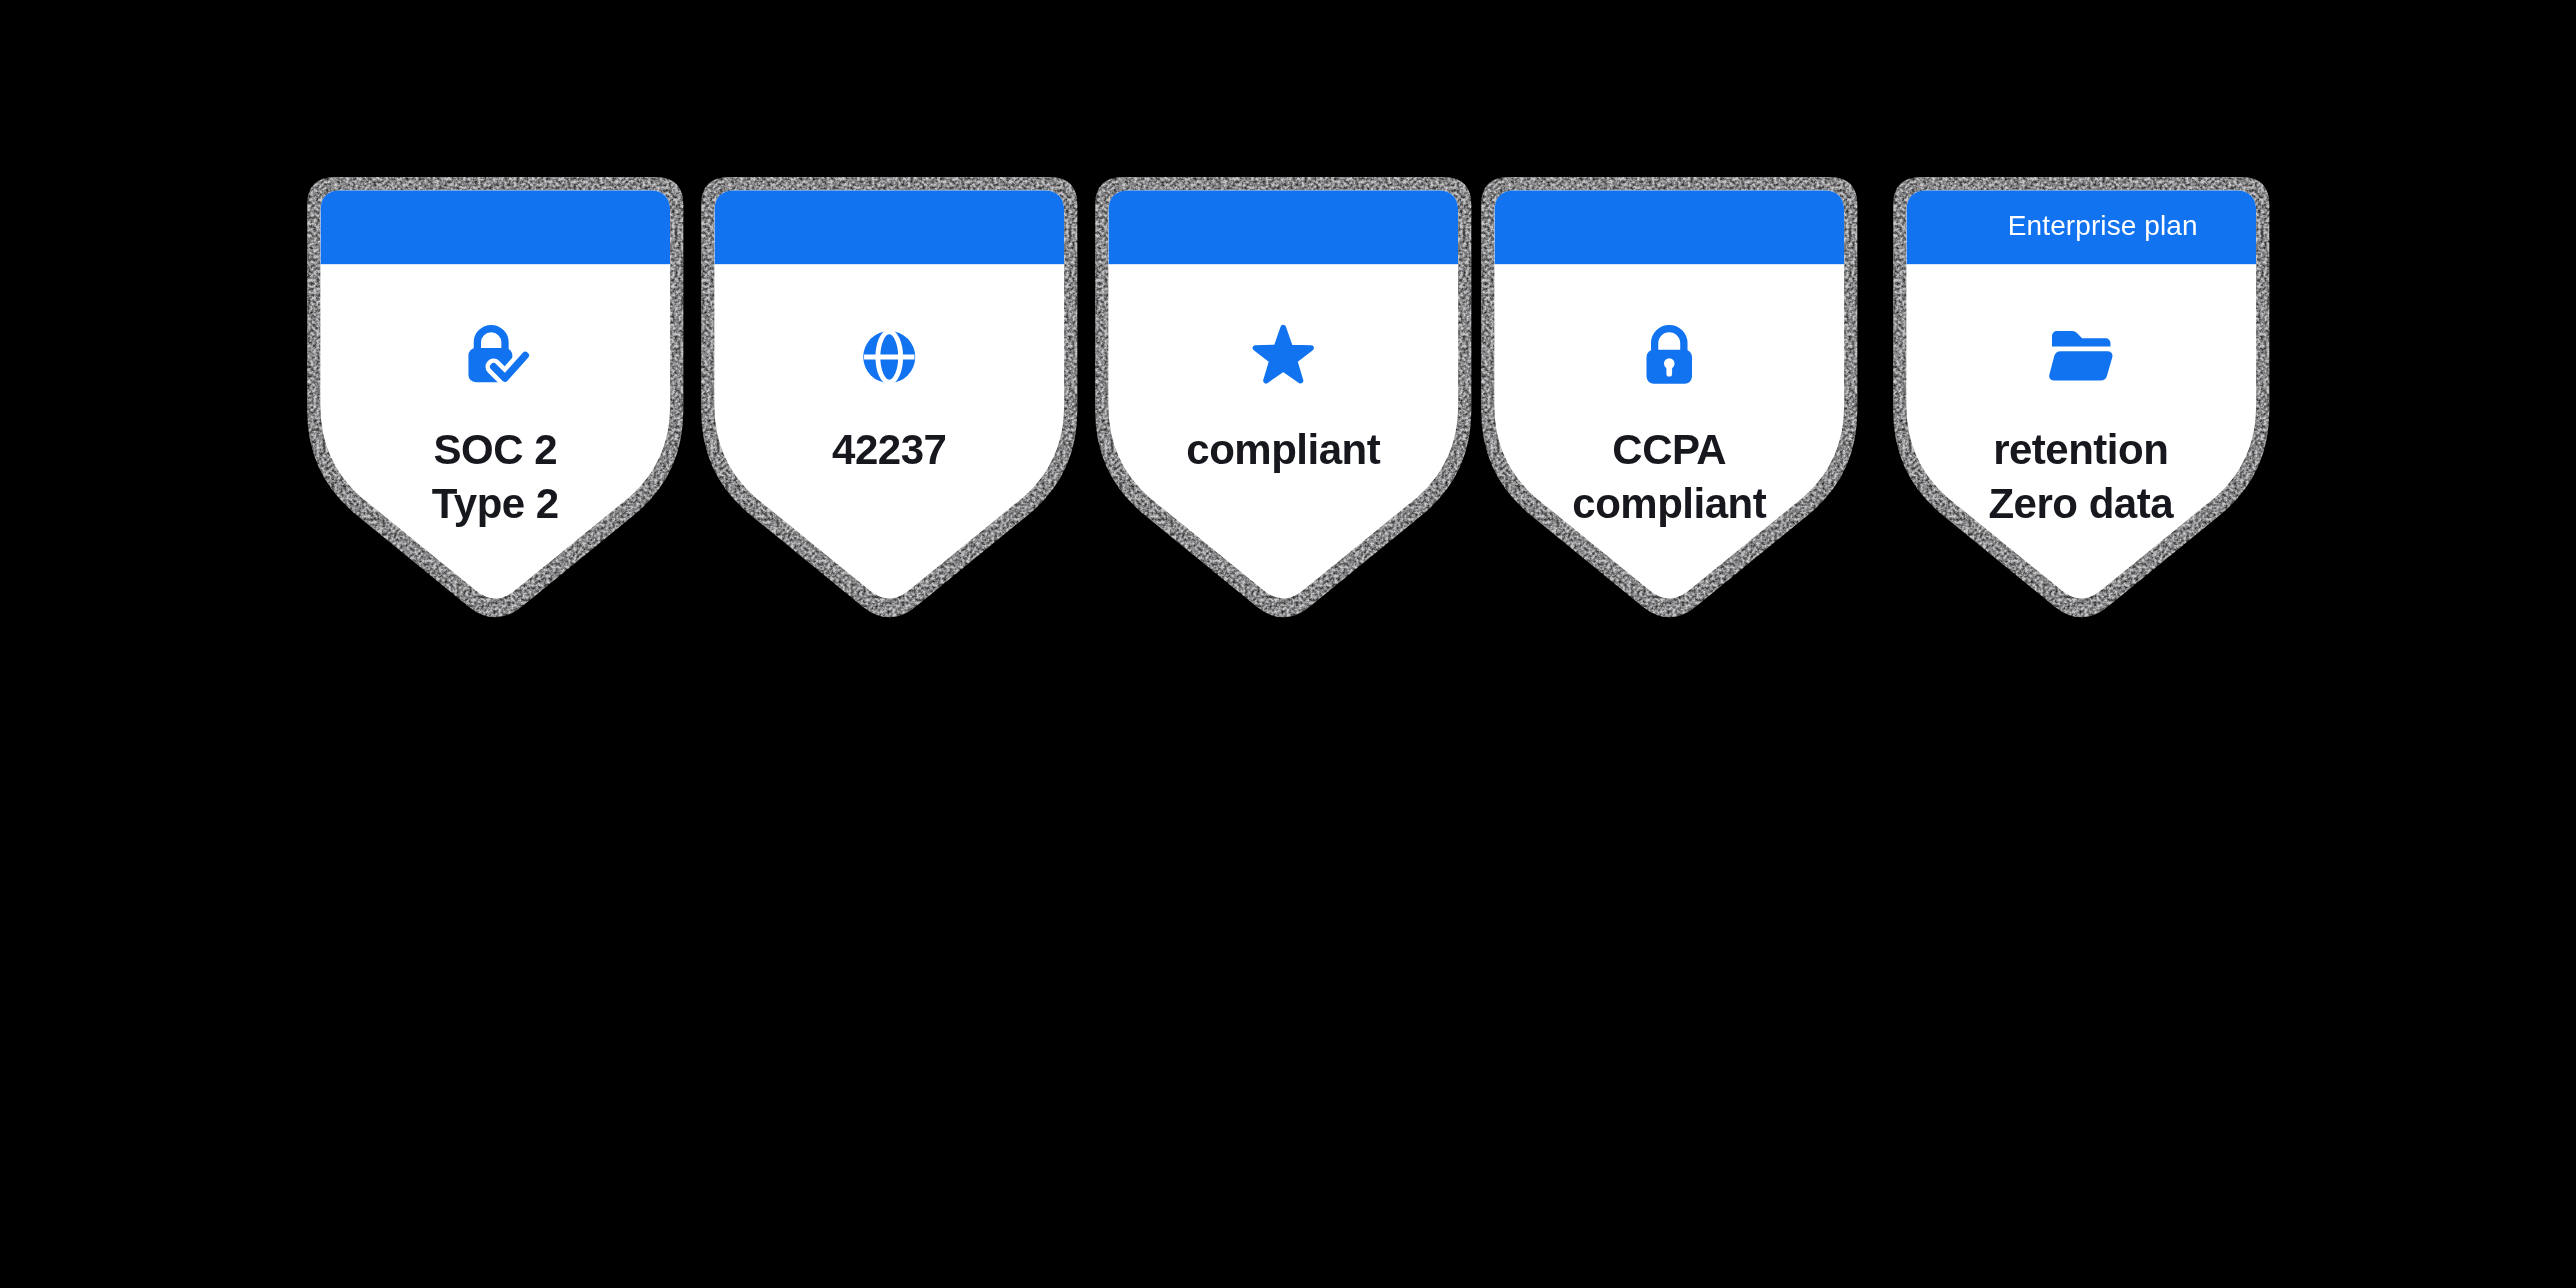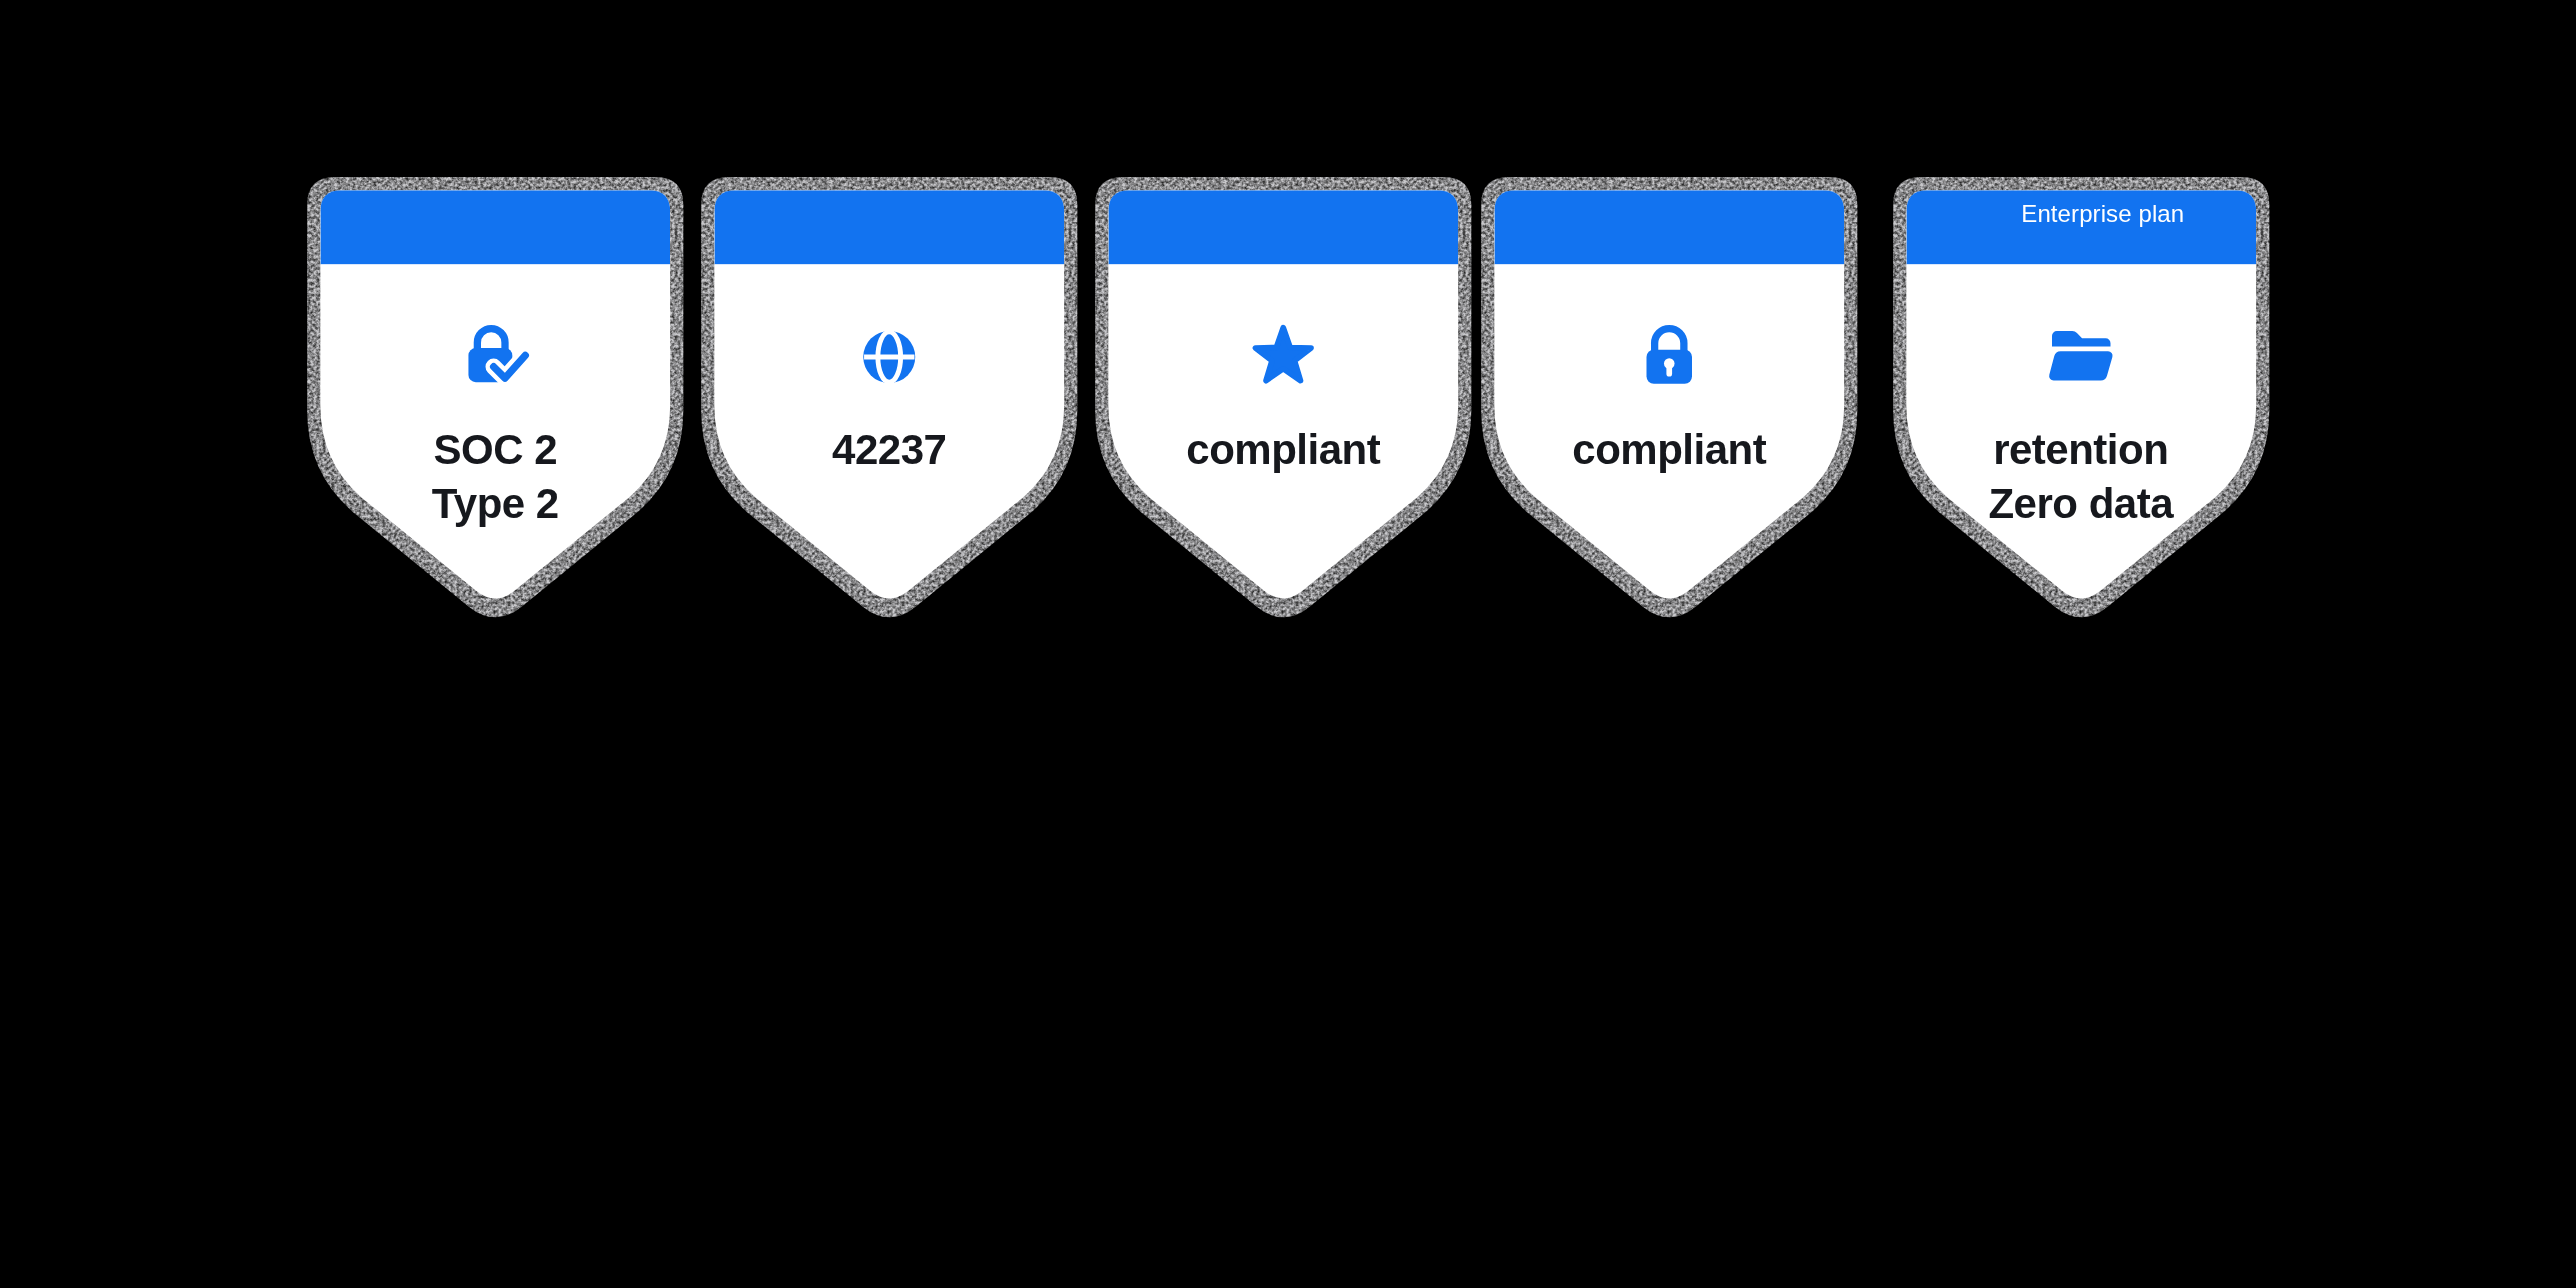--- a/index.html
+++ b/index.html
@@ -46,29 +46,29 @@
   .shield-svg .body { fill: var(--shield-body, #ffffff); }
   .shield-svg .hdr { fill: var(--accent-blue, #1273f0); }
 
   .shield-content {
     position: absolute;
     inset: 0;
     text-align: center;
   }
   .header-label {
     position: absolute;
-    top: 4px;
+    top: 16px;
     left: 20px;
     right: 20px;
     height: 76px;
     display: flex;
     align-items: center;
     justify-content: center;
     color: var(--header-text, #ffffff);
-    font-size: 24px;
+    font-size: 28px;
     font-weight: 500;
     letter-spacing: 0.1px;
     margin-left: 44px;
   }
   .badge-icon {
     position: absolute;
     top: 146px;
     left: 50%;
     transform: translateX(-50%);
     width: 78px;
@@ -192,20 +192,21 @@
         <div class="header-label"></div>
         <div class="badge-icon">
           <svg viewBox="0 0 96 96">
             <path d="M30 42 v-11 a18 18 0 0 1 36 0 v11" fill="none" stroke="currentColor" stroke-width="9" stroke-linecap="round"></path>
             <rect x="20" y="39" width="56" height="42" rx="9" fill="currentColor"></rect>
             <circle cx="48" cy="56" r="6.5" fill="#ffffff"></circle>
             <rect x="44.5" y="58" width="7" height="14" rx="3.5" fill="#ffffff"></rect>
           </svg>
         </div>
         <div class="badge-title">
+          <div class="line">CCPA</div>
           <div class="line">compliant</div>
         </div>
       </div>
     </div>
 
     <div class="shield">
       <svg class="shield-svg" viewBox="0 0 235 278">
         <path class="grain-under" d="M 20 3 H 215 Q 232 3 232 20 V 145 Q 232 183 204 207 L 133 265 Q 117.5 277 102 265 L 31 207 Q 3 183 3 145 V 20 Q 3 3 20 3 Z"></path>
         <path class="grain" filter="url(#grainF)" d="M 20 3 H 215 Q 232 3 232 20 V 145 Q 232 183 204 207 L 133 265 Q 117.5 277 102 265 L 31 207 Q 3 183 3 145 V 20 Q 3 3 20 3 Z"></path>
         <path class="body" d="M 24 11 H 211 Q 224 11 224 24 V 142 Q 224 176 199 198 L 129 255 Q 117.5 264 106 255 L 36 198 Q 11 176 11 142 V 24 Q 11 11 24 11 Z"></path>

